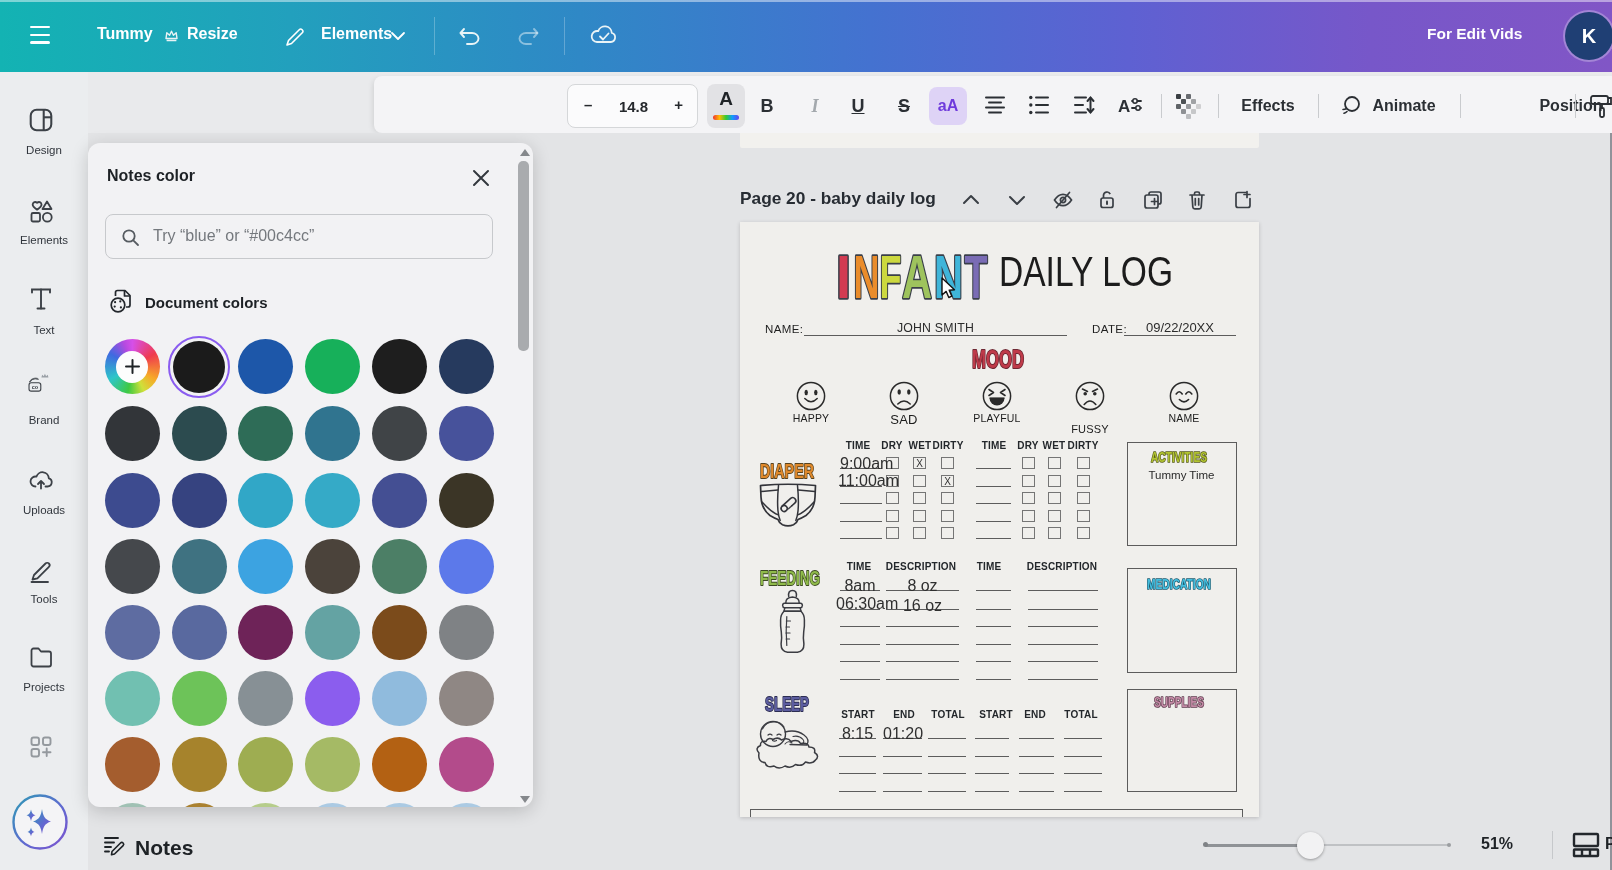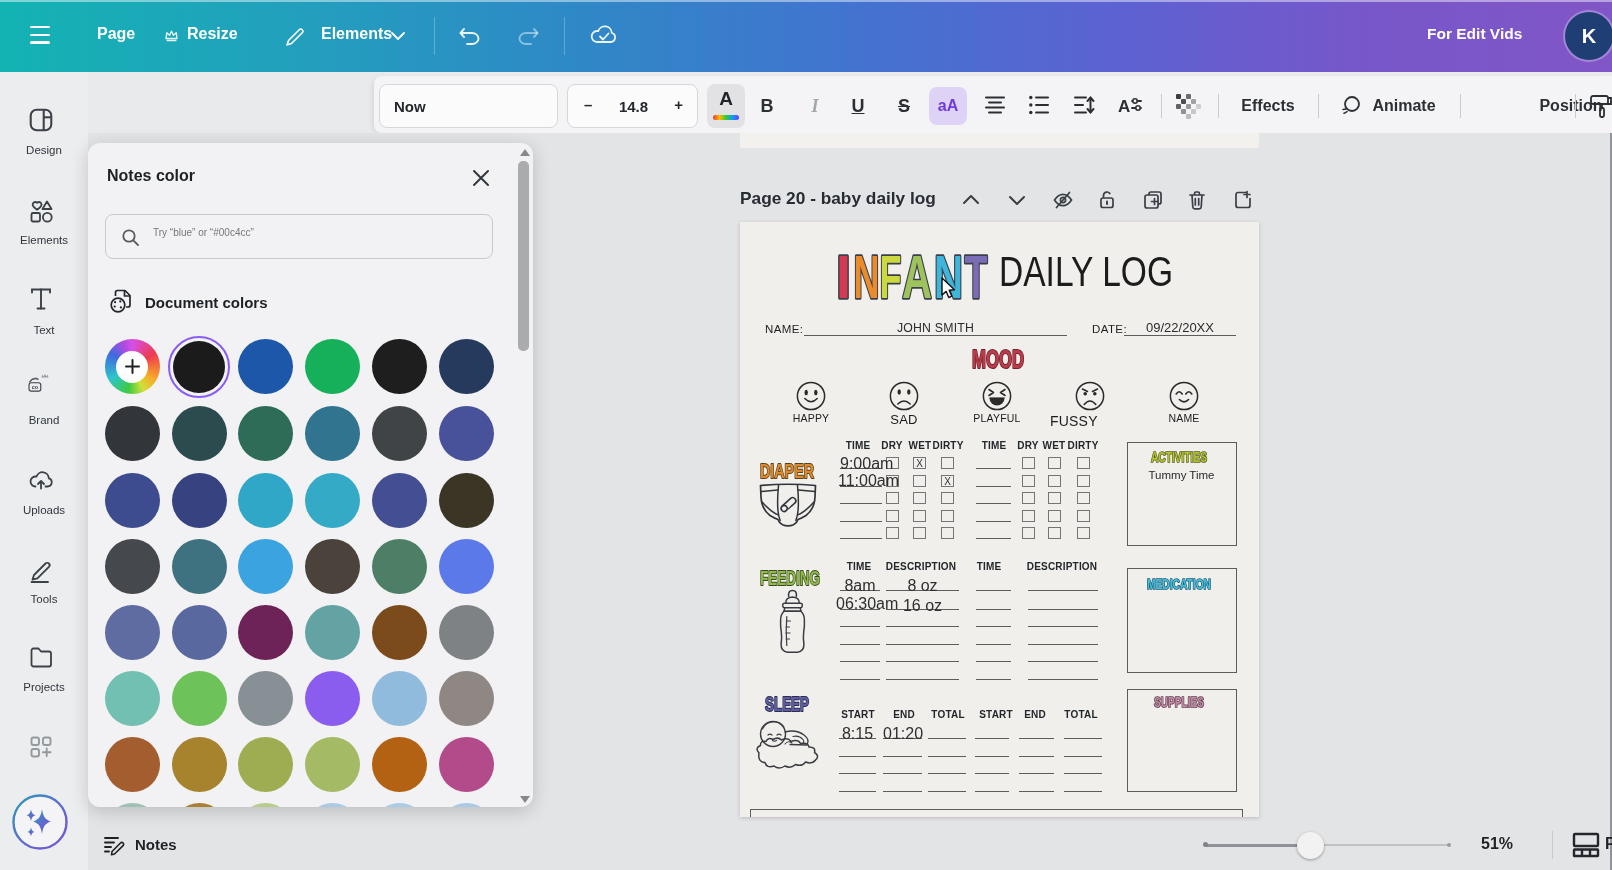--- a/index.html
+++ b/index.html
@@ -46,32 +46,31 @@
   .ln{position:absolute;border-bottom:1.2px solid #5c5c5c;}
   .cb{position:absolute;width:13px;height:12px;border:1px solid #757575;font-size:10px;color:#333;text-align:center;line-height:12px;}
   .ent{position:absolute;font-size:16px;color:#2f2f2f;white-space:nowrap;}
   .bx{position:absolute;border:1.2px solid #5c5c5c;}
 
   
   #panel{left:88px;top:143px;width:445px;height:664px;background:#f2f2f4;border-radius:12px;
     box-shadow:0 4px 18px rgba(0,0,0,0.18);}
   #panel h3{position:absolute;left:19px;top:24px;margin:0;font-size:16px;color:#1d2125;}
   #srch{position:absolute;left:17px;top:71px;width:388px;height:45px;border:1px solid #c7c9cc;border-radius:8px;}
-  #srch span{position:absolute;left:47px;top:12px;font-size:10px;color:#74787d;}
+  #srch span{position:absolute;left:47px;top:12px;font-size:16px;color:#74787d;}
   .sw{position:absolute;width:55px;height:55px;border-radius:50%;}
 
   
-  .bbar{color:#1e2226;font-weight:700;font-size:15px;}
+  .bbar{color:#1e2226;font-weight:700;font-size:21px;}
 </style>
 </head>
 <body>
 <div id="app">
   <div id="toolstrip" class="abs"></div>
   <div id="toolbar" class="abs">
-    <div class="tbtn" style="left:5px;width:179px;padding-left:14px;">Now</div>
     <div class="tbtn" style="left:193px;width:131px;">
       <span style="position:absolute;left:16px;top:11px;font-weight:700;">–</span>
       <span style="position:absolute;left:0;width:131px;text-align:center;">14.8</span>
       <span style="position:absolute;right:14px;top:11px;font-weight:700;">+</span>
     </div>
     <div class="abs" style="left:333px;top:8px;width:38px;height:44px;background:#e2e2e5;border-radius:8px;">
       <div style="position:absolute;left:0;top:4px;width:38px;text-align:center;font-weight:700;font-size:19px;color:#1f2327;">A</div>
       <div style="position:absolute;left:6px;top:31px;width:26px;height:5px;border-radius:2.5px;background:linear-gradient(90deg,#e33,#fb0,#3c3,#19f,#64e);"></div>
     </div>
     <div class="ticon" style="left:378px;width:30px;font-size:18px;">B</div>
@@ -231,21 +230,21 @@
   </div>
   <div id="canvas" class="abs"></div>
   <div id="prevpage" class="abs"></div>
   <div id="topbar" class="abs">
     <div style="position:absolute;left:0;top:0;width:1612px;height:2px;background:rgba(255,255,255,0.45)"></div>
     <div class="ham">
         <div></div>
         <div></div>
         <div></div>
       </div>
-    <span class="tb" style="left:97px;">Page</span>
+    <span class="tb" style="left:97px;">Tummy</span>
     <svg class="abs" style="left:164px;top:29px" width="15" height="13" viewBox="0 0 15 13">
         <path d="M2 9.5 L2.8 3.8 L5.6 6.3 L7.5 2.2 L9.4 6.3 L12.2 3.8 L13 9.5 Z M2.6 11.5 h9.8" fill="none" stroke="#e9f3f5" stroke-width="1.4" stroke-linejoin="round"></path>
       </svg>
     <span class="tb" style="left:187px;">Resize</span>
     <svg class="abs" style="left:283px;top:25px" width="24" height="24" viewBox="0 0 24 24">
         <path d="M4 20 L5.5 15.5 L16.5 4.5 a1.6 1.6 0 0 1 2.3 0 l0.7 0.7 a1.6 1.6 0 0 1 0 2.3 L8.5 18.5 Z" fill="none" stroke="#fff" stroke-width="1.6" stroke-linejoin="round"></path>
       </svg>
     <span class="tb" style="left:321px;">Elements</span>
     <svg class="abs" style="left:390px;top:31px" width="16" height="10" viewBox="0 0 16 10">
         <path d="M2 2 L8 8 L14 2" fill="none" stroke="#fff" stroke-width="1.8" stroke-linecap="round" stroke-linejoin="round"></path>
@@ -354,21 +353,21 @@
         <path d="M-7.5 2 h15" stroke="#2a2a2a" stroke-width="1.2"></path>
       </svg>
     <span class="pg" style="left:217px;top:190px;width:80px;text-align:center;font-size:10.5px;letter-spacing:0.2px;color:#1c1c1c;">PLAYFUL</span>
     <svg class="pg" style="left:333px;top:157px" width="34" height="34" viewBox="-17 -17 34 34">
         <circle cx="0" cy="0" r="13.6" fill="none" stroke="#2a2a2a" stroke-width="1.5"></circle>
         <path d="M-7.5 -7 L-2.5 -4.5 M7.5 -7 L2.5 -4.5" stroke="#2a2a2a" stroke-width="1.6" stroke-linecap="round"></path>
         <circle cx="-4.8" cy="-2.2" r="1.8" fill="#2a2a2a"></circle>
         <circle cx="4.8" cy="-2.2" r="1.8" fill="#2a2a2a"></circle>
         <path d="M-5.8 8.5 Q0 1.5 5.8 8.5" fill="none" stroke="#2a2a2a" stroke-width="1.6" stroke-linecap="round"></path>
       </svg>
-    <span class="pg" style="left:310px;top:191px;width:80px;text-align:left;font-size:14px;letter-spacing:0.2px;color:#1c1c1c;">FUSSY</span>
+    <span class="pg" style="left:310px;top:201px;width:80px;text-align:center;font-size:11px;letter-spacing:0.2px;color:#1c1c1c;">FUSSY</span>
     <svg class="pg" style="left:427px;top:157px" width="34" height="34" viewBox="-17 -17 34 34">
         <circle cx="0" cy="0" r="13.6" fill="none" stroke="#2a2a2a" stroke-width="1.5"></circle>
         <path d="M-7.8 -2 Q-4.8 -6.6 -1.8 -2 M1.8 -2 Q4.8 -6.6 7.8 -2" fill="none" stroke="#2a2a2a" stroke-width="1.6" stroke-linecap="round"></path>
         <path d="M-4.6 3.5 Q0 8.3 4.6 3.5" fill="none" stroke="#2a2a2a" stroke-width="1.6" stroke-linecap="round"></path>
       </svg>
     <span class="pg" style="left:404px;top:190px;width:80px;text-align:center;font-size:10.5px;letter-spacing:0.2px;color:#1c1c1c;">NAME</span>
     <svg class="pg" style="left:16px;top:238px" width="62" height="22" viewBox="0 0 62 22">
     <text x="31" y="18" font-family="Liberation Sans" font-weight="700" font-size="21" text-anchor="middle" fill="#e0892b" stroke="#58431f" stroke-width="1.9" stroke-linejoin="round" style="paint-order:stroke" textLength="54" lengthAdjust="spacingAndGlyphs">DIAPER</text>
       </svg>
     <svg class="pg" style="left:17px;top:259px" width="62" height="47" viewBox="0 0 62 47">

